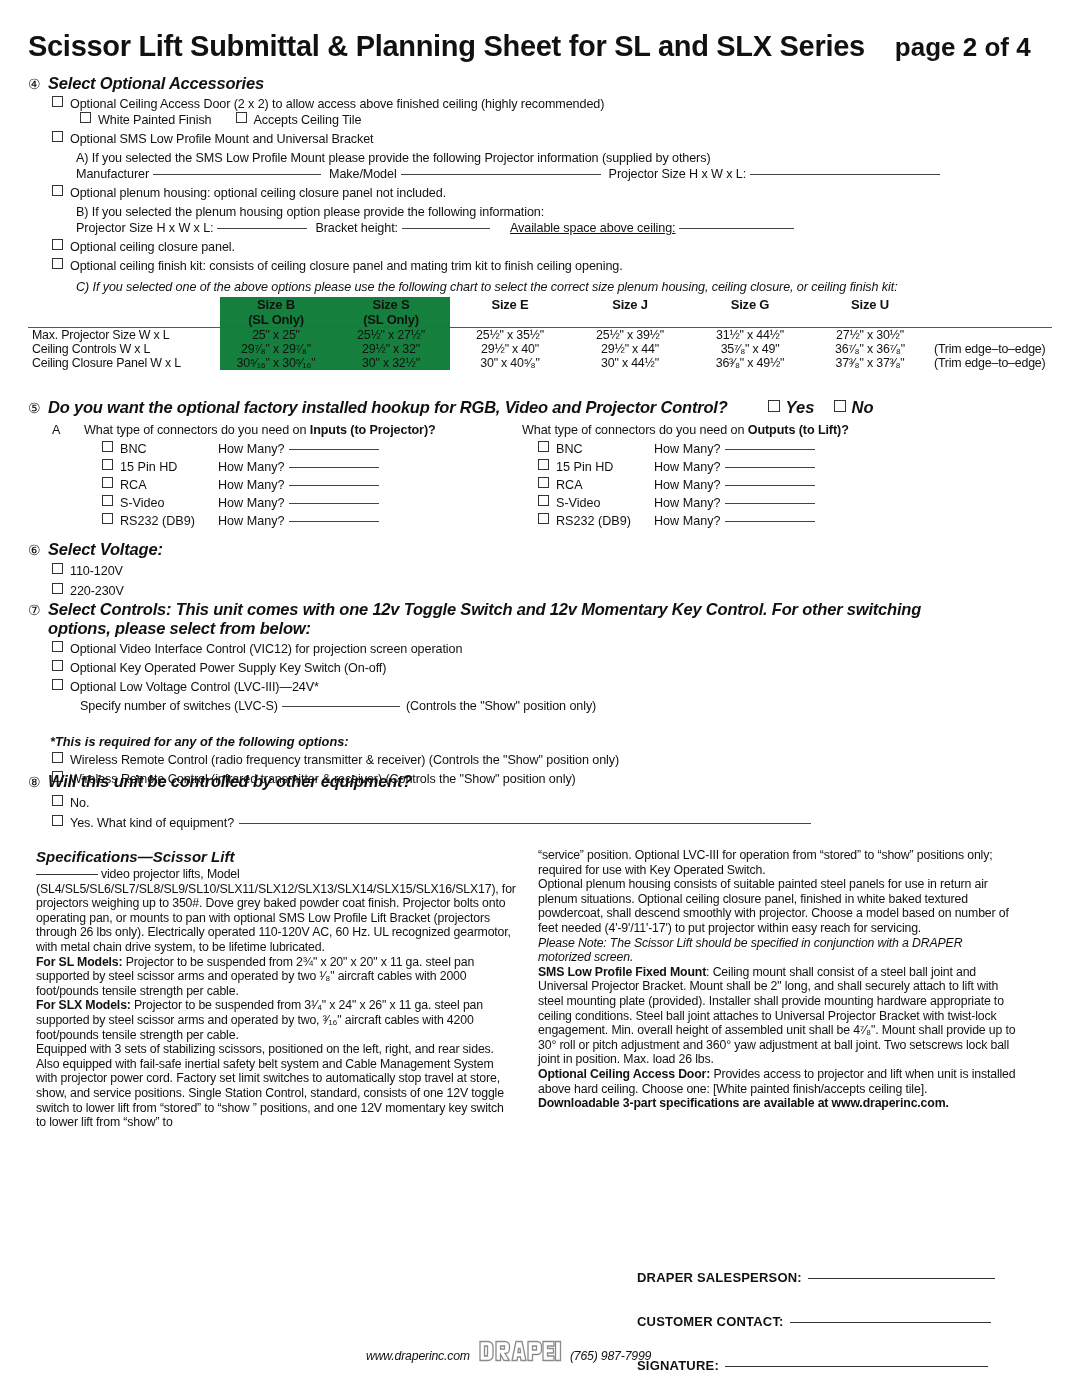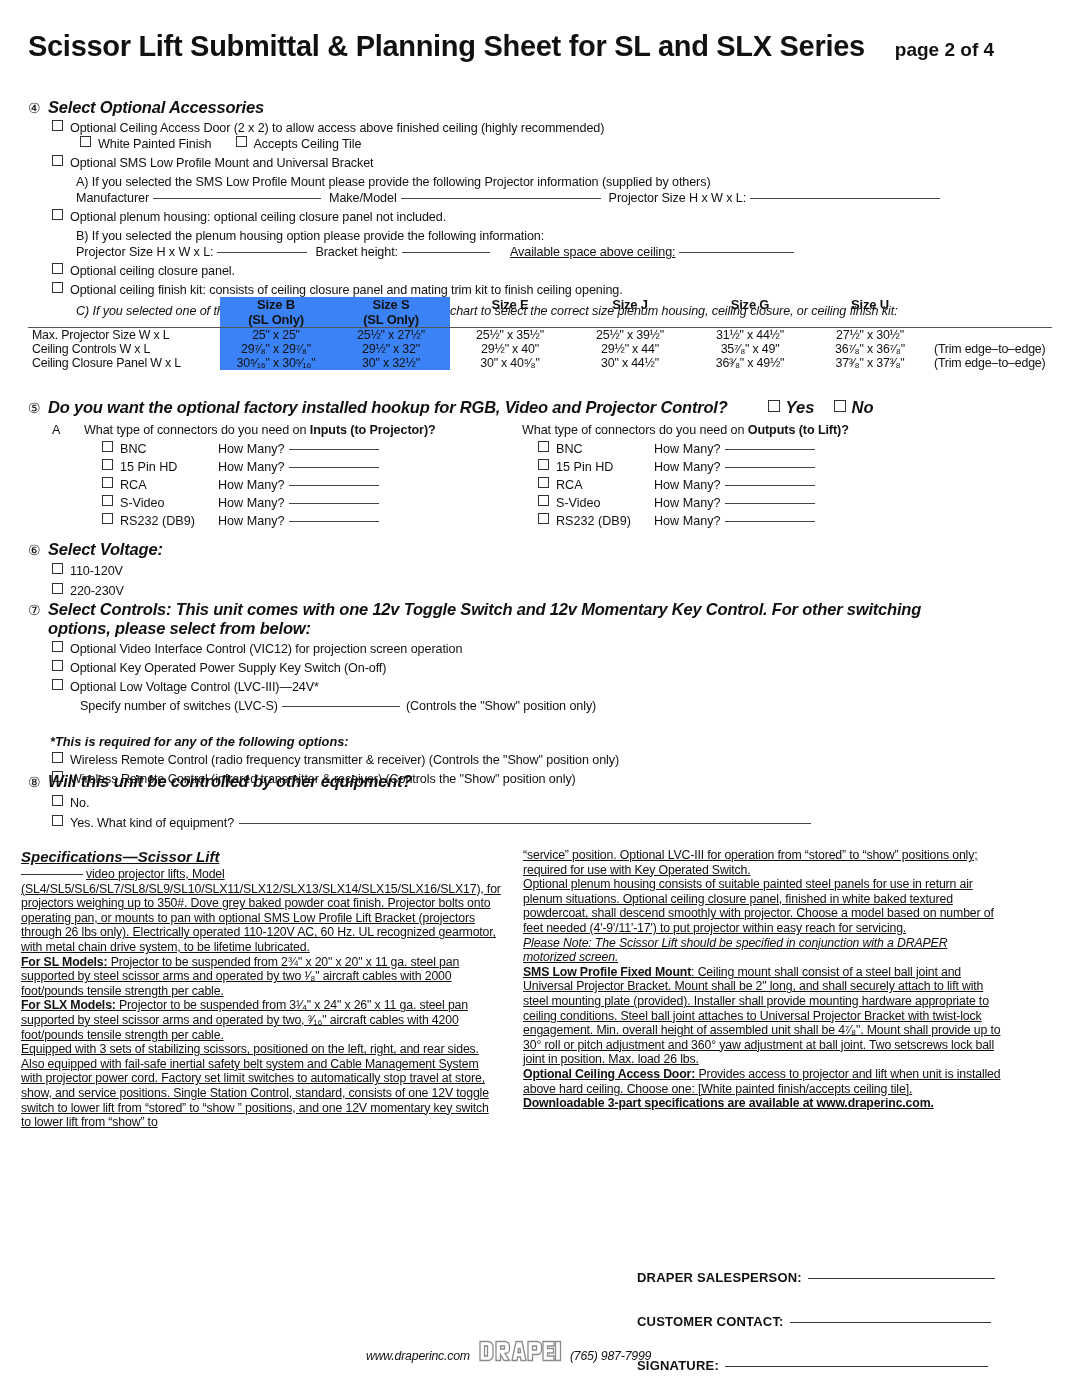--- a/index.html
+++ b/index.html
@@ -29,21 +29,21 @@
     display: flex;
     align-items: baseline;
   }
   .doc-title {
     font-size: 29px;
     font-weight: bold;
     letter-spacing: -0.3px;
     white-space: nowrap;
   }
   .page-num {
-    font-size: 19px;
+    font-size: 26px;
     font-weight: bold;
     margin-left: 30px;
     white-space: nowrap;
   }
 
   
   .sec-head {
     font-style: italic;
     font-weight: bold;
     font-size: 16.5px;
@@ -72,41 +72,41 @@
   .i { font-style: italic; }
   .rule {
     display: inline-block;
     border-bottom: 1.4px solid #444;
     height: 0;
     position: relative;
     top: -3px;
   }
 
   
-  #sec4 { position: absolute; left: 28px; top: 98px; width: 1024px; }
+  #sec4 { position: absolute; left: 28px; top: 74px; width: 1024px; }
   #sec4 .lvl1 { margin-left: 24px; }
   #sec4 .lvl2 { margin-left: 52px; }
   #sec4 .lvl1b { margin-left: 48px; }
   #sec4 .ln { margin-top: 3px; }
 
   
   #size-table {
     position: absolute; left: 28px; top: 297px; width: 1024px;
     font-size: 12.6px;
   }
   #size-table table { border-collapse: collapse; width: 100%; }
   #size-table td, #size-table th {
     padding: 0 4px;
     font-weight: normal;
     font-size: 12.4px;
     white-space: nowrap;
     letter-spacing: -0.2px;
   }
   #size-table th { font-weight: bold; font-size: 13px; text-align: center; }
-  .shade { background: #3b82f6; }
+  .shade { background: #15803d; }
   .lbl-col { text-align: left; padding-right: 6px !important; }
   .ctr { text-align: center; }
   .thickline td, .thickline th { border-top: 1.6px solid #555; }
   .hdr-row th { padding-top: 3px; }
   .hdr-row2 th { padding-bottom: 3px; }
   .data-row td { padding-top: 1px; padding-bottom: 1px; }
 
   
   #sec5 { position: absolute; left: 28px; top: 398px; width: 1024px; }
   .yesno { margin-left: 40px; font-size: 16.5px; font-style: italic; font-weight: bold; }
@@ -128,22 +128,22 @@
   #sec7 .opt { margin-left: 24px; margin-top: 3px; }
   #sec7 .ind { margin-left: 52px; margin-top: 3px; }
   #sec7 .req { margin-left: 22px; margin-top: 20px; font-style: italic; font-weight: bold; font-size: 12.8px;}
 
   
   #sec8 { position: absolute; left: 28px; top: 772px; width: 1024px; }
   #sec8 .opt { margin-left: 24px; margin-top: 4px; }
 
   
   #specs {
-    position: absolute; left: 21px; top: 848px; width: 1028px;
-    display: flex; gap: 22px; text-decoration: underline;
+    position: absolute; left: 36px; top: 848px; width: 1028px;
+    display: flex; gap: 22px;
   }
   .spec-col { width: 480px; }
   .spec-title {
     font-style: italic; font-weight: bold; font-size: 15px;
     margin-bottom: 2px;
   }
   .spec-p {
     font-size: 12.3px;
     line-height: 14.6px;
     margin: 0;

